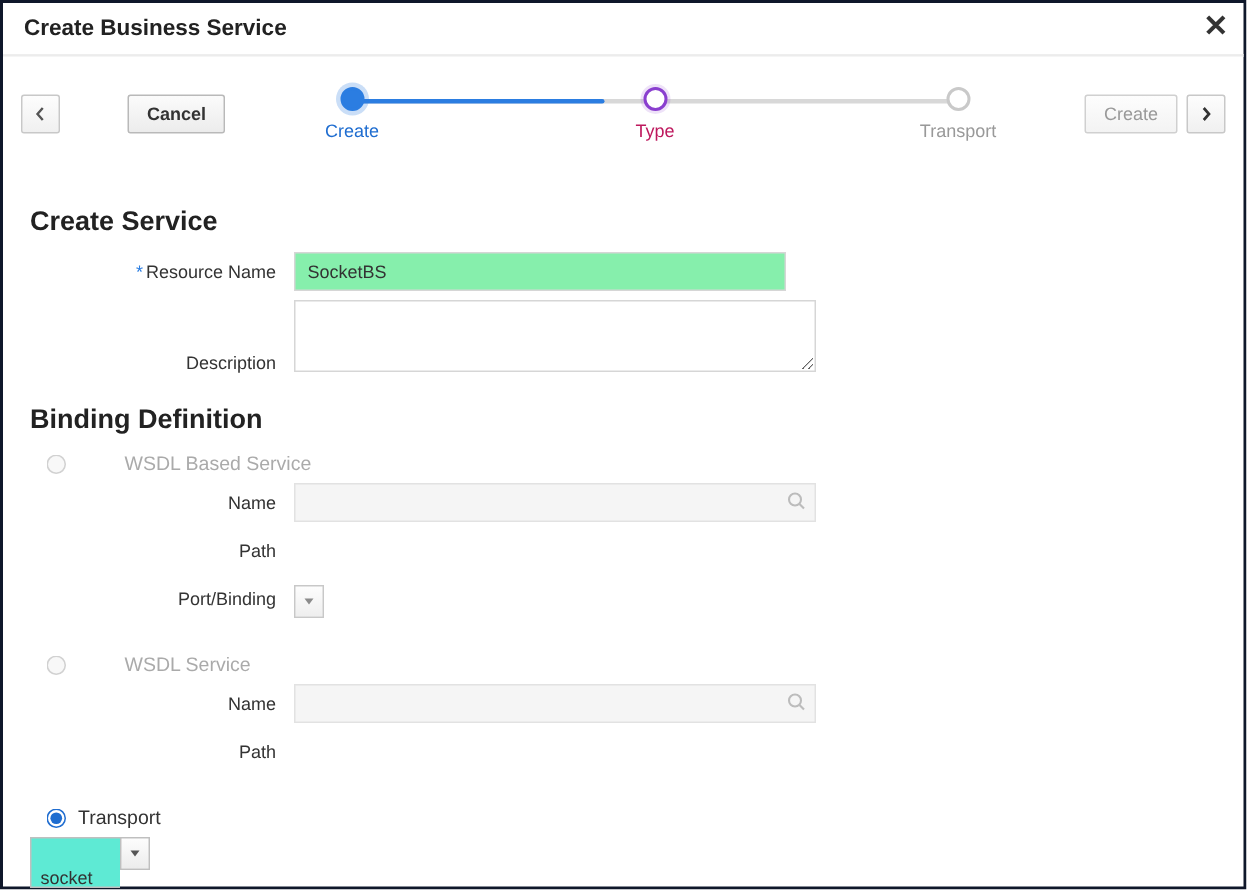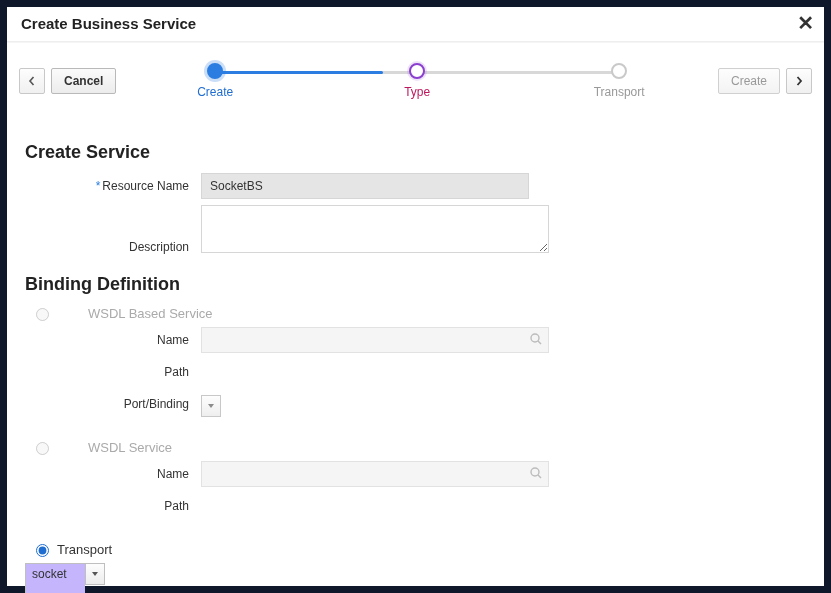--- a/index.html
+++ b/index.html
@@ -1,22 +1,22 @@
 <!DOCTYPE html>
 <html><head>
 <meta charset="utf-8">
 <style>
   * { box-sizing: border-box; }
   html, body { margin:0; padding:0; font-family: Arial, Helvetica, sans-serif; font-size:13px; color:#333; background:#fff; }
-  .dialog { width:831px; height:593px; position:relative; border:7px solid #0f172a; }
+  .dialog { width:831px; height:593px; position:relative; border:2px solid #0f172a; }
   .titlebar { display:flex; align-items:center; justify-content:space-between; padding:6px 10px 8px 14px; }
   .titlebar .title { font-weight:bold; font-size:15px; color:#222; }
   .titlebar .close { font-size:20px; font-weight:bold; cursor:pointer; line-height:1; color:#333; }
   .hr { height:1px; background:#d9d9d9; margin:0 0 10px 0; border-top:1px solid #eee; box-shadow:0 1px 0 #f5f5f5; }
-  .navrow { display:flex; align-items:center; padding:4px 12px 0 12px; }
+  .navrow { display:flex; align-items:center; padding:4px 12px 0 12px;gap:39px; }
   .navbtn { width:26px; height:26px; border:1px solid #c8c8c8; background:linear-gradient(#fdfdfd,#f0f0f0); border-radius:2px; display:flex; align-items:center; justify-content:center; cursor:pointer; }
   .navbtn svg { width:10px; height:10px; display:block; }
   .cancel { height:26px; padding:0 12px; margin-left:6px; border:1px solid #b9b9b9; background:linear-gradient(#fbfbfb,#ececec); border-radius:2px; font-weight:bold; font-size:12px; color:#333; cursor:pointer; }
   .stepper { flex:1; display:flex; align-items:center; justify-content:center; position:relative; height:50px; }
   .stepper-inner { position:relative; width:420px; }
   .track { position:absolute; top:8px; left:8px; right:8px; height:3px; background:#d8d8d8; border-radius:2px; }
   .track.done { background:#2b7de1; left:8px; width:168px; right:auto; }
   .steps { position:relative; display:flex; justify-content:space-between; }
   .step { display:flex; flex-direction:column; align-items:center; width:60px; margin:0 -22px; }
   .dot { width:16px; height:16px; border-radius:50%; background:#fff; border:2px solid #c9c9c9; position:relative; z-index:1; }
@@ -29,34 +29,34 @@
   .navright { display:flex; align-items:center; }
   .createbtn { height:26px; padding:0 12px; border:1px solid #d0d0d0; background:linear-gradient(#fdfdfd,#f3f3f3); border-radius:2px; color:#999; font-size:12px; margin-right:6px; cursor:default; }
   .body { padding:16px 18px 0 18px; }
   h2.section { font-size:18px; font-weight:bold; color:#222; margin:18px 0 10px 0; }
   h2.section.first { margin-top:20px; }
   .formrow { display:flex; align-items:flex-end; margin:6px 0; }
   .lbl { width:176px; text-align:right; padding-right:12px; font-size:12px; color:#333; line-height:26px; }
   .lbl.top { line-height:18px; padding-top:4px; }
   .req { color:#2b7de1; margin-right:2px; }
   .ctl { flex:0 0 auto; }
-  input[type=text].txt { width:328px; height:26px; border:1px solid #d6d6d6; padding:0 8px; font-size:12px; color:#333; background:#e5e5e5; }
+  input[type=text].txt { width:328px; height:26px; border:1px solid #d6d6d6; padding:0 8px; font-size:12px; color:#333; background:#86efac; }
   textarea.desc { width:348px; height:48px; border:1px solid #d6d6d6; padding:6px 8px; font-size:12px; color:#333; resize:both; background:#fff; }
   .radio-row { display:flex; align-items:center; margin:10px 0 6px 6px; }
   .radio-row input { margin-right:8px; }
   .radio-row.disabled { color:#aaa;gap:31px; }
   .radio-row.disabled input { accent-color:#bbb; }
   .search-field { position:relative; width:348px; }
   .search-field input { width:100%; height:26px; border:1px solid #e2e2e2; background:#f5f5f5; color:#999; padding:0 28px 0 8px; font-size:12px; }
   .search-field .sicon { position:absolute; right:6px; top:5px; color:#bcbcbc; }
   .square-dd { width:20px; height:22px; border:1px solid #bfbfbf; background:linear-gradient(#fdfdfd,#ececec); display:flex; align-items:center; justify-content:center; cursor:pointer; }
   .square-dd.disabled { opacity:.85; cursor:default; }
   .square-dd svg { width:8px; height:8px; display:block; }
   .select-wrap { display:flex; align-items:stretch; }
-  .select-wrap .selval { width:60px; height:34px; border:1px solid #bfbfbf; border-right:none; padding:0 6px; font-size:12px; line-height:20px; background:#c4b5fd; }
+  .select-wrap .selval { width:60px; height:22px; border:1px solid #bfbfbf; border-right:none; padding:16px 6px; font-size:12px; line-height:20px; background:#5eead4; }
   .select-wrap .square-dd { height:22px; }
 </style>
 </head>
 <body>
 
 <div class="dialog">
 
   <div class="titlebar">
     <div class="title">Create Business Service</div>
     <div class="close">✕</div>

